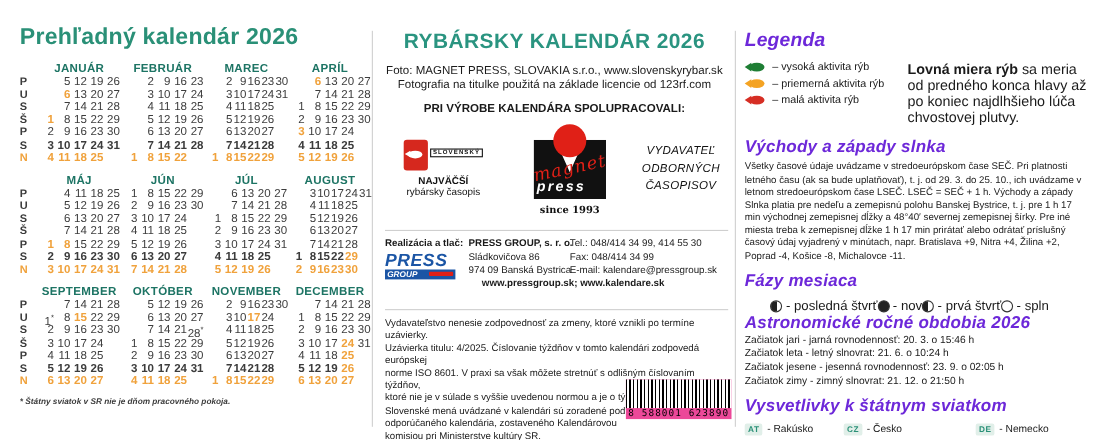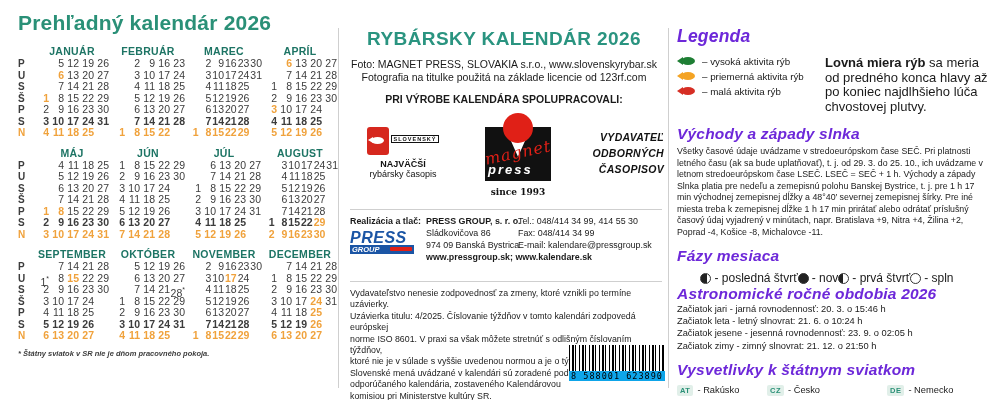--- a/index.html
+++ b/index.html
@@ -4,21 +4,21 @@
 <style>
   html,body{margin:0;padding:0;}
   body{width:1000px;height:400px;position:relative;background:#ffffff;overflow:hidden;
        font-family:"Liberation Sans",sans-serif;color:#222;}
   .vsep{position:absolute;top:28px;bottom:12px;width:1px;background:#cfcfcf;}
   #vsep1{left:338px;} #vsep2{left:668px;}
   .hrule{position:absolute;left:350px;width:312px;height:1px;background:#cfcfcf;}
   #hr1{top:209px;} #hr2{top:281px;}
 
   
-  .col-left{position:absolute;left:18px;top:11px;width:318px;}
+  .col-left{position:absolute;left:18px;top:22px;width:318px;}
   .big-title{font-size:21px;font-weight:800;color:#2a9077;letter-spacing:.2px;margin-bottom:9px;}
   .band{display:grid;grid-template-columns:16px 76px 76px 76px 76px;margin-bottom:7px;}
   .wdcol{display:flex;flex-direction:column;padding-top:14px;}
   .wd{height:11.5px;line-height:11.5px;font-size:10px;font-weight:bold;color:#3c3c3c;}
   .wd.orange{color:#f0a23c;}
   .mname{text-align:center;font-size:10.5px;font-weight:bold;color:#1d7464;height:14px;line-height:14px;letter-spacing:.3px;}
   .mrow{display:flex;height:11.5px;line-height:11.5px;font-size:10.5px;color:#3c3c3c;white-space:nowrap;}
   .cell{width:15px;text-align:right;}
   .cell sup{font-size:7px;}
   .r5 .cell{font-weight:bold;}
@@ -47,35 +47,35 @@
   .magnet{width:88px;height:84px;position:relative;}
   .m-shape{position:absolute;left:11px;top:14px;width:66px;height:54px;background:#111;
            clip-path:polygon(0 0,30% 0,50% 55%,70% 0,100% 0,100% 100%,0 100%);}
   .m-ball{position:absolute;left:29px;top:0;width:30px;height:30px;border-radius:50%;background:#e02017;}
   .m-script{position:absolute;left:0px;top:30px;width:88px;font-family:"DejaVu Serif",serif;font-style:italic;
             color:#e02017;font-size:16px;transform:rotate(-12deg);letter-spacing:1px;text-align:center;}
   .m-press{position:absolute;left:14px;top:49px;font-weight:800;font-style:italic;font-size:13px;color:#fff;letter-spacing:2px;
            text-shadow:-1px 0 #111,1px 0 #111,0 -1px #111,0 1px #111;}
   .m-since{position:absolute;left:0;bottom:0;width:88px;text-align:center;font-size:9px;font-weight:bold;color:#111;font-family:"DejaVu Serif",serif;}
   
-  .publisher{width:90px;margin-top:16px;text-align:right;font-size:10.5px;font-weight:700;font-style:italic;color:#111;line-height:16px;letter-spacing:.3px;}
+  .publisher{width:90px;margin-top:16px;text-align:center;font-size:10.5px;font-weight:400;font-style:italic;color:#111;line-height:16px;letter-spacing:.3px;}
   
   .realz{position:absolute;left:350px;top:215px;width:314px;text-align:left;font-size:8.9px;line-height:12px;color:#1a1a1a;
          display:grid;grid-template-columns:76px 92px 146px;}
   .realz .b{font-weight:bold;white-space:nowrap;}
   .realz div{white-space:nowrap;}
-  .r-web{grid-column:2/4;font-weight:bold;}
+  .r-web{grid-column:2/4;font-weight:bold;margin-left:12px;}
   .pg-logo{grid-row:2/5;margin-top:3px;}
   .pg-press{font-size:16px;font-weight:800;font-style:italic;color:#1b55a5;letter-spacing:.5px;line-height:15px;}
   .pg-bar{width:62px;height:9px;background:#1b55a5;color:#fff;font-size:7.5px;font-style:italic;font-weight:bold;
           line-height:9px;padding-left:2px;position:relative;}
   .pg-red{position:absolute;right:2px;top:2px;width:22px;height:4px;background:#e02017;border-radius:1px;}
   
   .legal{position:absolute;left:350px;top:288px;width:314px;text-align:left;font-size:8.8px;line-height:11.4px;color:#1a1a1a;}
-  .barcode{position:absolute;left:219px;top:57px;width:96px;height:36px;background:#0ea5e9;}
+  .barcode{position:absolute;left:219px;top:57px;width:96px;height:36px;background:#ec4899;}
   .bars{height:26px;background:repeating-linear-gradient(90deg,#000 0 1px,#fff 1px 3px,#000 3px 5px,#fff 5px 6px,#000 6px 7px,#fff 7px 10px);}
   .bc-digits{font-family:"DejaVu Sans Mono",monospace;font-size:8.5px;letter-spacing:1px;text-align:center;color:#000;}
 
   
   .col-right{position:absolute;left:677px;top:26px;width:314px;text-align:left;}
   .ghead{color:#6d28d9;font-weight:800;font-style:italic;font-size:15.5px;letter-spacing:.2px;}
   .ghead.big{font-size:17.5px;}
   .legend-flex{display:flex;margin-top:9px;}
   .fish-list{width:148px;}
   .fish-row{display:flex;height:15px;font-size:9.8px;color:#1a1a1a;}

